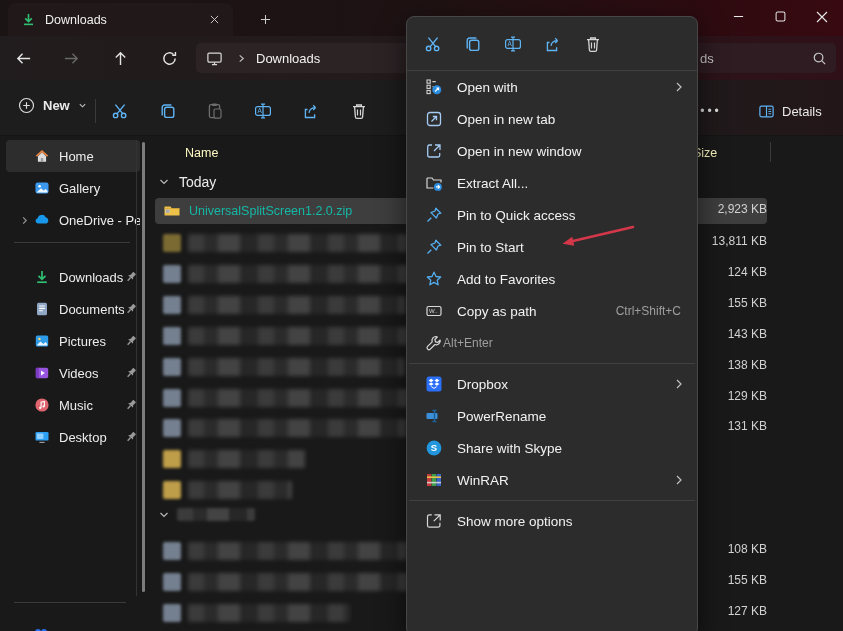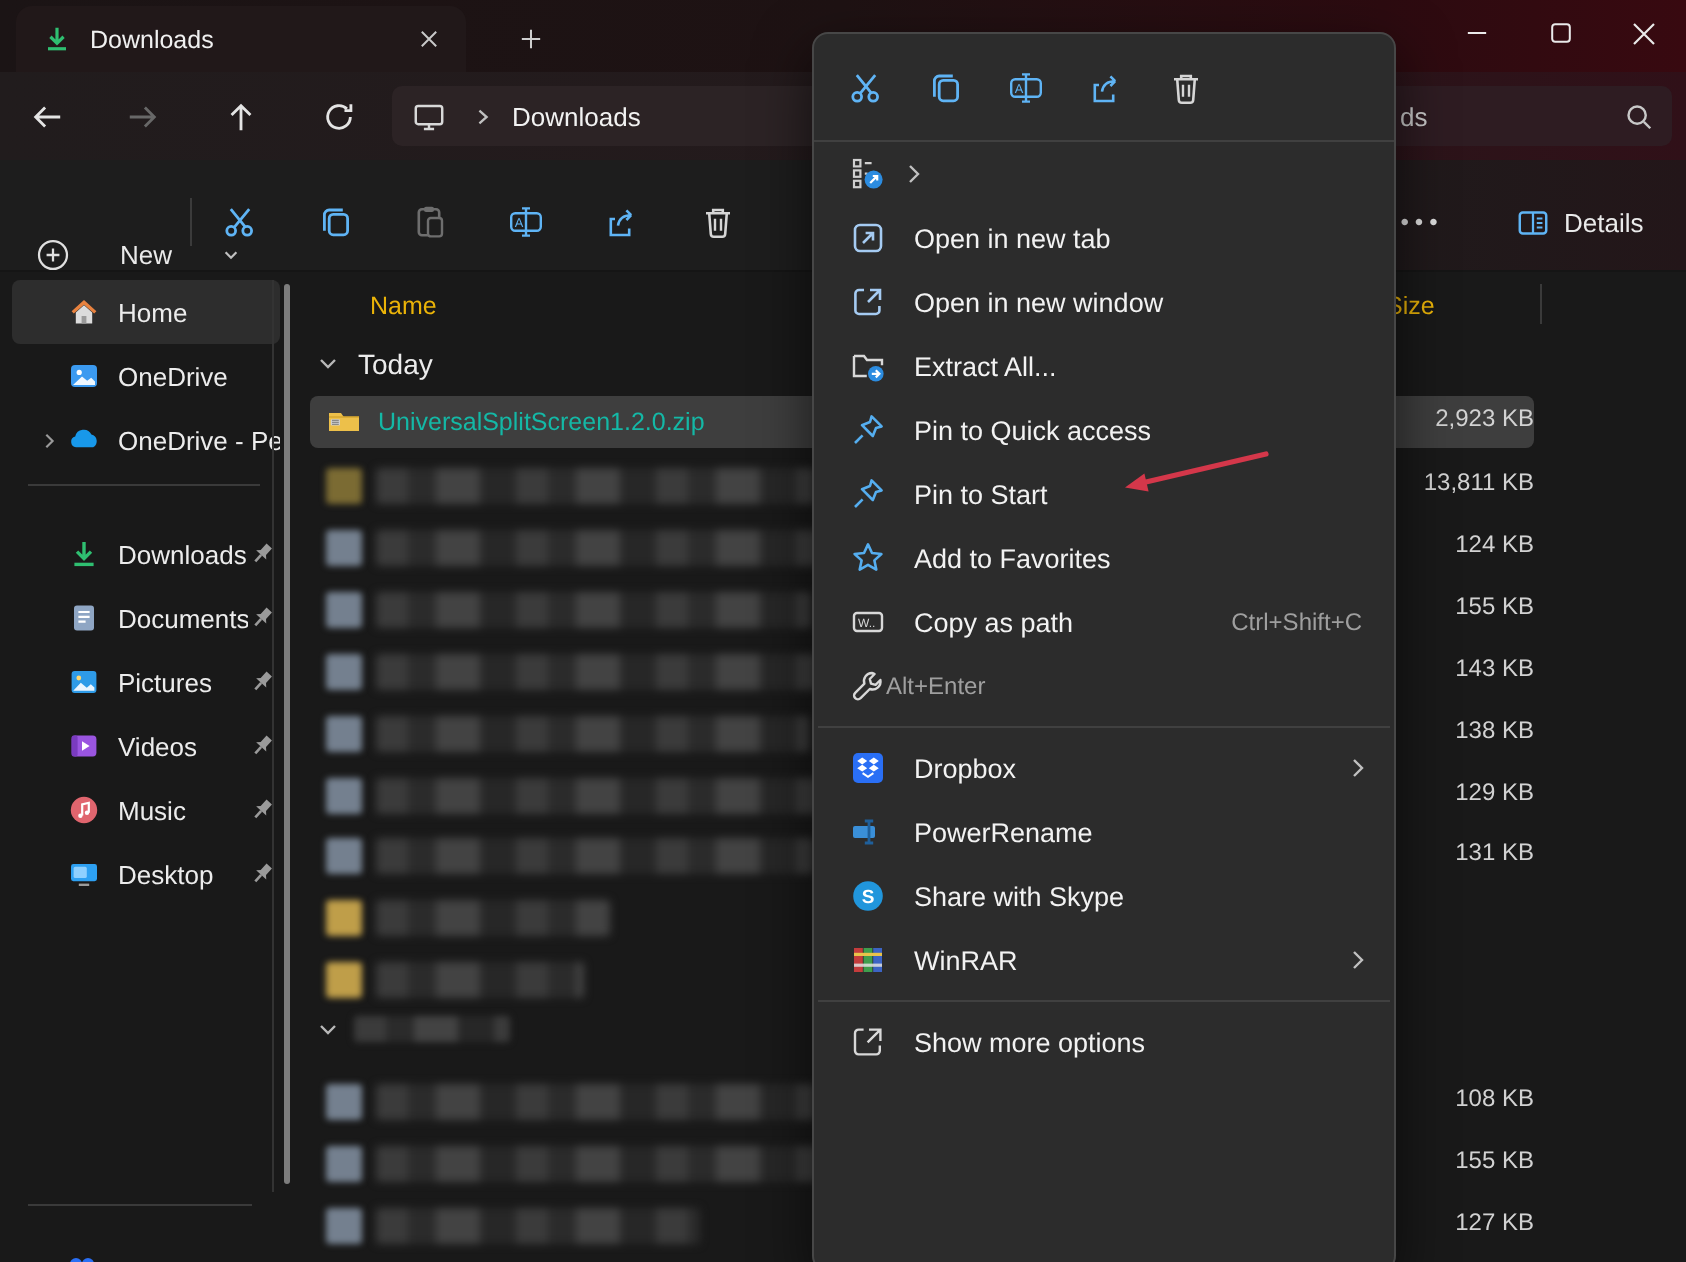--- a/index.html
+++ b/index.html
@@ -26,21 +26,21 @@
   .addressbar { position:absolute; left:196px; top:43px; width:448px; height:30px; background:#2c2325;
     border-radius:5px; display:flex; align-items:center; padding:0 10px; }
   .crumb-loc { font-size:13px; color:#f2f2f2; margin-left:10px; }
   .searchbox { position:absolute; left:690px; top:43px; width:146px; height:30px; background:#2e1c22;
     border-radius:5px; display:flex; align-items:center; padding:0 9px 0 10px; }
   .search-frag { font-size:13px; color:#c9c9c9; flex:1; }
 
   
   .toolbar { position:absolute; left:0; top:80px; width:843px; height:56px;
     background:linear-gradient(90deg,#1d1d1d 0%,#1d1d1d 68%,#231619 100%); border-bottom:1px solid #151515; }
-  .newbtn { position:absolute; left:10px; top:113px; height:28px; display:flex; align-items:center; gap:25px; padding:0 8px; border-radius:4px; }
+  .newbtn { position:absolute; left:10px; top:91px; height:28px; display:flex; align-items:center; gap:8px; padding:0 8px; border-radius:4px;font-weight:bold; }
   .newbtn .lbl { font-size:13px; color:#eaeaea; }
   .tsep { position:absolute; left:95px; top:99px; width:1px; height:24px; background:#3b3b3b; }
   .tbtn { position:absolute; top:93px; width:36px; height:36px; display:flex; align-items:center; justify-content:center; border-radius:4px; }
   .dots { position:absolute; left:694px; top:98px; width:34px; height:26px; display:flex; align-items:center; justify-content:center; border-radius:4px; }
   .dots::before { content:"\2022\2022\2022"; color:#dcdcdc; font-size:12px; letter-spacing:3px; }
   .detailsbtn { position:absolute; left:752px; top:97px; height:28px; display:flex; align-items:center; gap:7px; padding:0 6px; border-radius:4px; }
   .detailsbtn .lbl { font-size:13px; color:#eaeaea; }
 
   
   .sidebar { position:absolute; left:0; top:136px; width:150px; height:495px; padding-top:4px; }
@@ -51,21 +51,21 @@
   .sb-lbl { font-size:13px; color:#ececec; margin-left:9px; flex:1; white-space:nowrap; overflow:hidden; }
   .sb-pin { width:14px; height:14px; margin-right:2px; }
   .sb-div { height:1px; background:#3a3a3a; margin:6px 20px 18px 14px; }
   .sb-div2 { position:absolute; left:14px; top:466px; width:112px; height:1px; background:#3a3a3a; }
   .sb-partial { position:absolute; left:34px; top:488px; width:14px; height:10px; }
   .sb-scroll { position:absolute; left:142px; top:6px; width:3px; height:450px; background:#8f8f8f; border-radius:2px; opacity:.85; }
   .sb-track { position:absolute; left:136px; top:4px; width:1px; height:456px; background:#333; }
 
   
   .filearea { position:absolute; left:155px; top:136px; width:688px; height:495px; }
-  .colhead { position:absolute; font-size:12.5px; color:#eab308; }
+  .colhead { position:absolute; font-size:12.5px; color:#fef9c3; }
   .coldiv { position:absolute; width:1px; height:20px; background:#3a3a3a; top:6px; }
   .group { position:absolute; display:flex; align-items:center; }
   .group-lbl { font-size:14px; color:#ececec; margin-left:9px; }
   .frow { position:absolute; left:0; width:612px; height:26px; border-radius:4px; display:flex; align-items:center; }
   .frow.sel { background:#3e3e3e; }
   .fname { font-size:12.5px; color:#14b8a6; margin-left:8px; }
   .fsize { position:absolute; left:488px; top:4px; width:124px; text-align:right; font-size:12px; color:#d2d2d2; }
   .pxicon { width:18px; height:18px; margin-left:8px; border-radius:2px; filter:blur(1.5px); flex:none; }
   .pxicon.slate { background:#74808f; }
   .pxicon.olive { background:#7b6b33; }
@@ -261,21 +261,21 @@
     </div>
     <div class="sb-item">
       <span class="sb-chev"></span>
       <span class="sb-ico">
           <svg width="16" height="16" viewBox="0 0 16 16">
             <rect x="1.5" y="2.5" width="13" height="11" rx="2" fill="#3b9af0"></rect>
             <circle cx="5.6" cy="6.2" r="1.3" fill="#fff"></circle>
             <path d="M2.5 12.5 7 8.3l2.6 2.1 2-1.5 1.9 1.9v1.7z" fill="#fff" opacity=".92"></path>
           </svg>
         </span>
-      <span class="sb-lbl">OneDrive</span>
+      <span class="sb-lbl">Gallery</span>
     </div>
     <div class="sb-item">
       <span class="sb-chev">
           <svg width="9" height="9" viewBox="0 0 10 10">
             <path d="M3.5 1.5 7 5 3.5 8.5" stroke="#9a9a9a" fill="none" stroke-width="1.2"></path>
           </svg>
         </span>
       <span class="sb-ico">
           <svg width="16" height="16" viewBox="0 0 16 16">
             <path d="M12.6 11.6H4a2.7 2.7 0 0 1-.4-5.3 4.3 4.3 0 0 1 8.1-1 3.4 3.4 0 0 1 .9 6.3z" fill="#1898ea"></path>
@@ -548,20 +548,21 @@
             <g stroke="#d0d0d0" fill="none" stroke-width="1.1">
               <rect x="2" y="2" width="3.2" height="3.2"></rect>
               <rect x="2" y="7.2" width="3.2" height="3.2"></rect>
               <rect x="2" y="12.4" width="3.2" height="3.2"></rect>
               <path d="M7.4 3.6h3.4M7.4 8.8h1.4"></path>
             </g>
             <circle cx="11.8" cy="11.8" r="4.5" fill="#2c8ce0"></circle>
             <path d="M10.1 13.5l3.3-3.3M13.6 12.2V10h-2.2" stroke="#fff" fill="none" stroke-width="1.1"></path>
           </svg>
         </span>
+      <span class="mlbl">Open with</span>
       <span class="mchev">
           <svg width="12" height="12" viewBox="0 0 12 12">
             <path d="M4 2l4 4-4 4" stroke="#c0c0c0" fill="none" stroke-width="1.2"></path>
           </svg>
         </span>
     </div>
     <div class="mitem">
       <span class="mico">
           <svg width="18" height="18" viewBox="0 0 18 18">
             <rect x="2.5" y="2.5" width="13" height="13" rx="2.5" stroke="#a5cbf2" fill="none" stroke-width="1.3"></rect>

